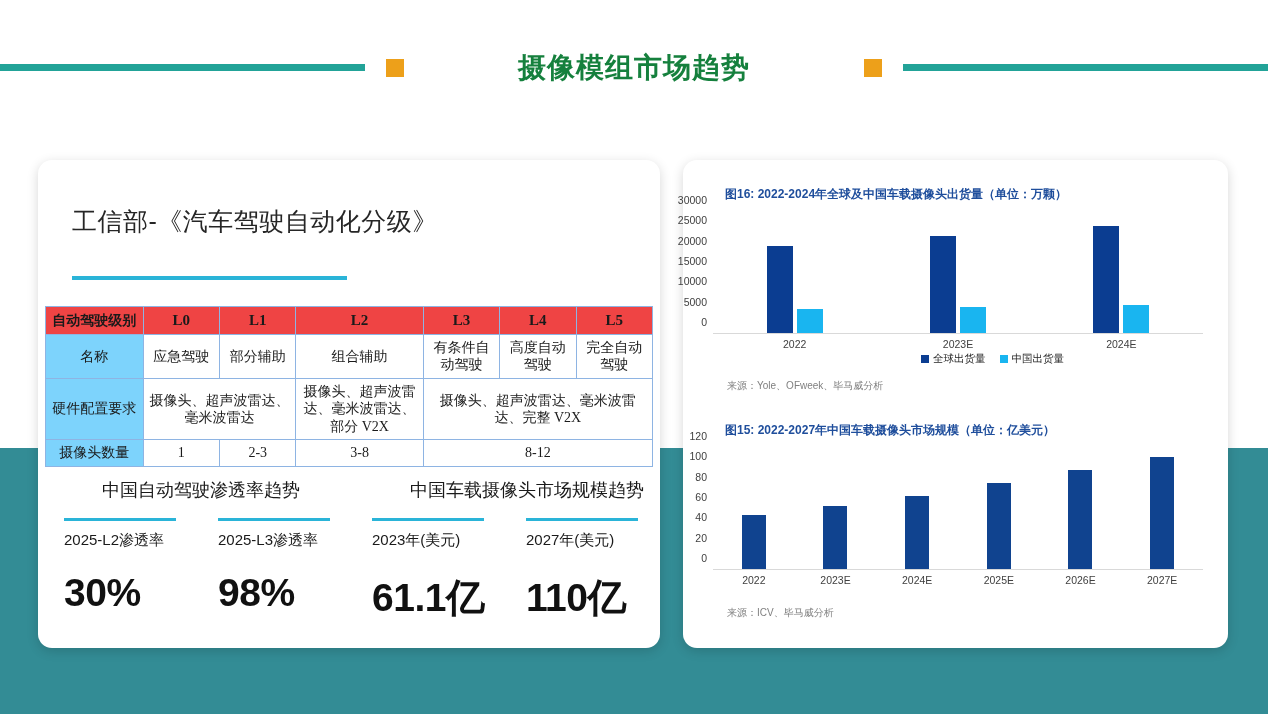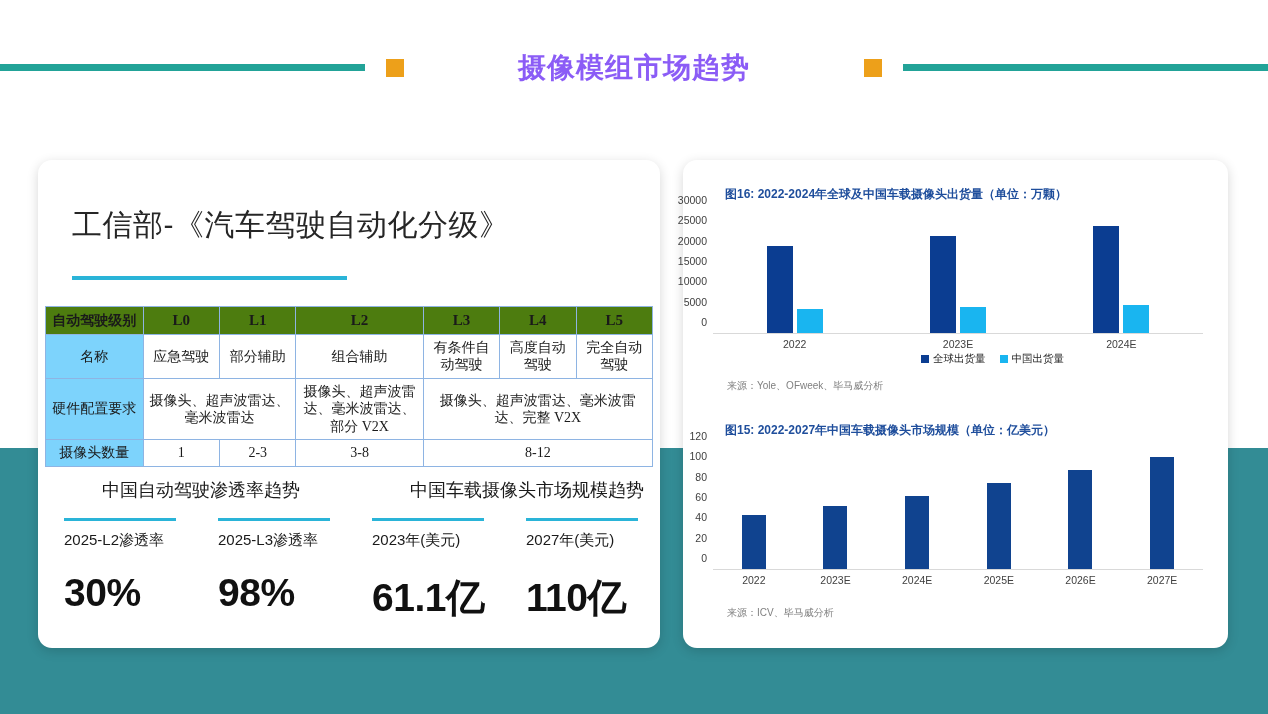--- a/index.html
+++ b/index.html
@@ -21,53 +21,53 @@
     position: absolute; top: 20px; height: 7px; background: #22a398;
   }
   #rule-left  { left: 0;   width: 365px; }
   #rule-right { left: 903px; width: 365px; }
   .sq { position: absolute; top: 15px; width: 18px; height: 18px; background: #eda01a; }
   #sq-left  { left: 386px; }
   #sq-right { left: 864px; }
   #page-title {
     position: absolute; left: 0; top: 0; width: 1268px; height: 48px;
     line-height: 48px; text-align: center;
-    font-size: 28px; font-weight: bold; color: #8b5cf6;
+    font-size: 28px; font-weight: bold; color: #15803d;
     letter-spacing: 1px;
   }
   
   .card {
     position: absolute; background: #fff; border-radius: 14px;
     box-shadow: 0 3px 12px rgba(0,0,0,.16);
   }
   #card-left  { left: 38px;  top: 160px; width: 622px; height: 488px; }
   #card-right { left: 683px; top: 160px; width: 545px; height: 488px; }
 
   
   #card-heading {
     position: absolute; left: 34px; top: 45px;
-    font-size: 30px; color: #262626; letter-spacing: .5px;
+    font-size: 25px; color: #262626; letter-spacing: .5px;
   }
   #heading-rule {
     position: absolute; left: 34px; top: 116px; width: 275px; height: 4px;
     background: #2ab4d8;
   }
   
   #spec-table {
     position: absolute; left: 7px; top: 146px; width: 608px;
     border-collapse: collapse; table-layout: fixed;
   }
   #spec-table td, #spec-table th {
     border: 1px solid #8eb4e3;
     text-align: center; vertical-align: middle;
     font-family: "Liberation Serif", serif;
     font-size: 14px; color: #1a1a1a; padding: 4px 3px;
     line-height: 1.25;
   }
-  #spec-table thead th { background: #4d7c0f; font-weight: bold; font-size: 15px; }
+  #spec-table thead th { background: #ef4444; font-weight: bold; font-size: 15px; }
   #spec-table thead th.rowhead { font-family: "Liberation Sans", sans-serif; font-size: 14px; }
   #spec-table td.rowhead { background: #7dd3fc; }
   .col-head { width: 92px; }
   .col-l2 { width: 120px; }
   .col-n { width: 72px; }
 
   
   #kpi-titles { position: absolute; left: 0; top: 318px; width: 622px; }
   .kpi-group-title {
     position: absolute; font-size: 18px; color: #1a1a1a; white-space: nowrap;

